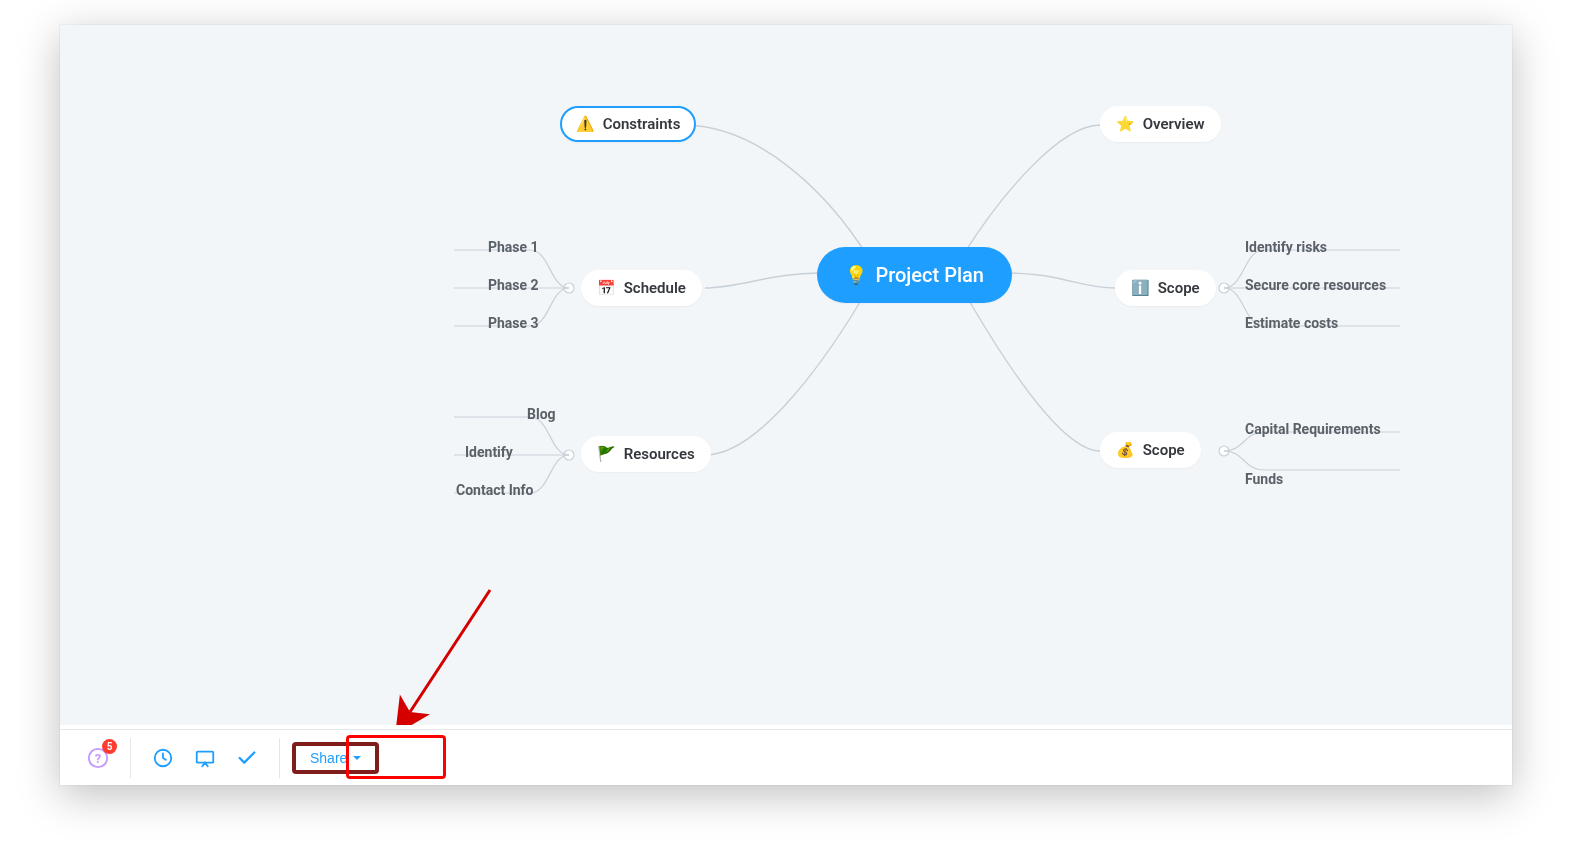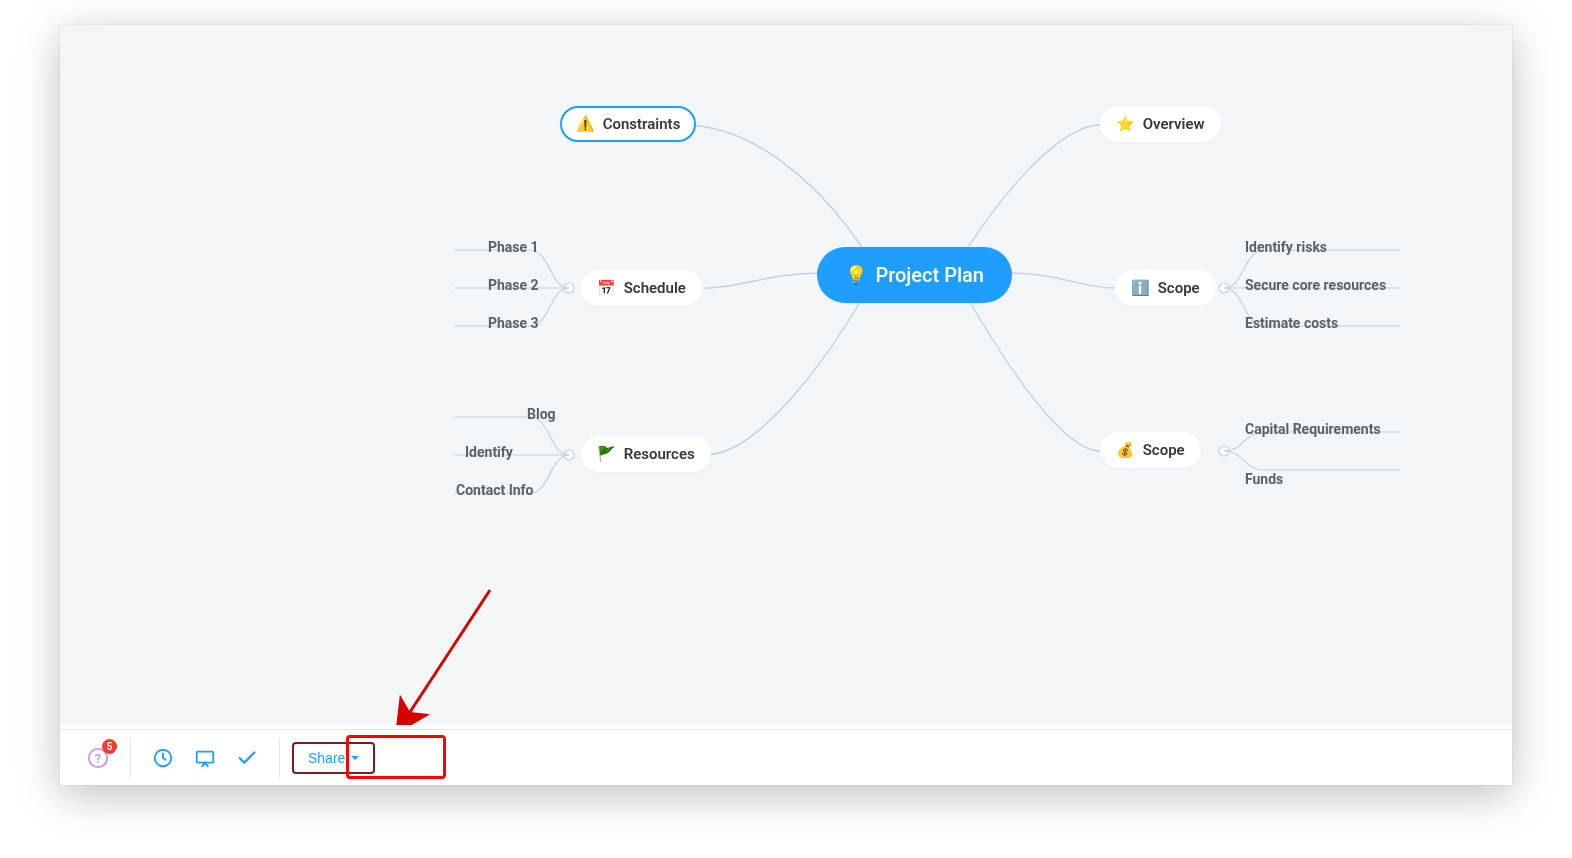--- a/index.html
+++ b/index.html
@@ -54,21 +54,21 @@
     background: #ff3b30;
     color: #fff;
     font-size: 10px;
     font-weight: 600;
     min-width: 15px; height: 15px;
     padding: 0 3px;
     border-radius: 8px;
     display: flex; align-items: center; justify-content: center;
   }
   .share-btn {
-    border: 2px solid #7f1d1d;
+    border: 4px solid #7f1d1d;
     color: #1e9fff;
     background: #fff;
     height: 32px;
     padding: 0 14px;
     border-radius: 4px;
     font-size: 14px;
     display: flex; align-items: center; gap: 6px;
     cursor: pointer;
   }
   .share-btn .caret {

